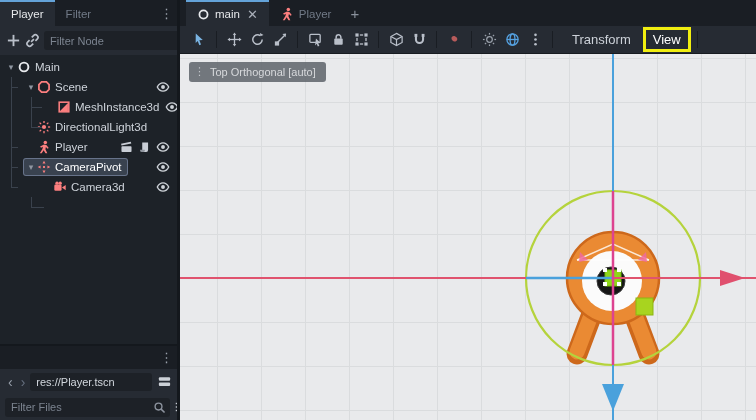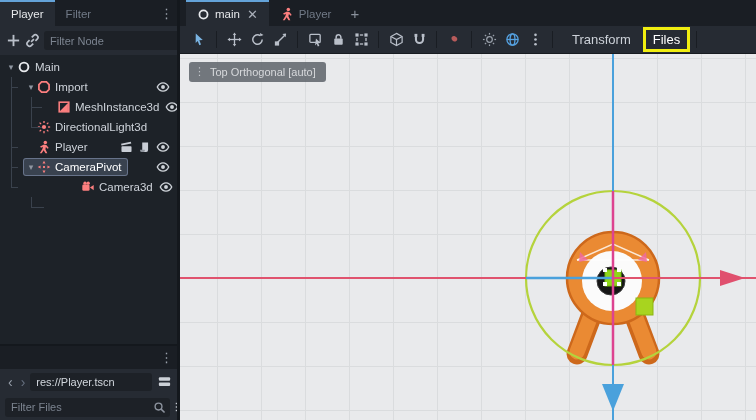--- a/index.html
+++ b/index.html
@@ -144,21 +144,21 @@
         <span class="fill"></span>
       </div>
       <div class="trow" style="padding-left: 24px;">
         <span class="selwrap">
           <span class="chev">▾</span>
           <span class="ico">
             <svg width="14" height="14" viewBox="0 0 16 16">
               <path d="M5.2 2.2h5.6l3 3v5.6l-3 3H5.2l-3-3V5.2Z" fill="none" stroke="#fc7f7f" stroke-width="2"></path>
             </svg>
           </span>
-          <span class="nlabel">Import</span>
+          <span class="nlabel">Scene</span>
         </span>
         <span class="fill"></span>
         <span class="ico eye">
           <svg width="14" height="14" viewBox="0 0 16 16">
             <path d="M1.5 8C3 4.9 5.3 3.3 8 3.3s5 1.6 6.5 4.7C13 11.1 10.7 12.7 8 12.7S3 11.1 1.5 8Z" fill="none" stroke="#ced3d9" stroke-width="1.6"></path>
             <circle cx="8" cy="8" r="2.2" fill="#ced3d9"></circle>
           </svg>
         </span>
       </div>
       <div class="trow" style="padding-left: 44px;">
@@ -252,21 +252,21 @@
           <span class="nlabel">CameraPivot</span>
         </span>
         <span class="fill"></span>
         <span class="ico eye">
           <svg width="14" height="14" viewBox="0 0 16 16">
             <path d="M1.5 8C3 4.9 5.3 3.3 8 3.3s5 1.6 6.5 4.7C13 11.1 10.7 12.7 8 12.7S3 11.1 1.5 8Z" fill="none" stroke="#ced3d9" stroke-width="1.6"></path>
             <circle cx="8" cy="8" r="2.2" fill="#ced3d9"></circle>
           </svg>
         </span>
       </div>
-      <div class="trow" style="padding-left: 68px;">
+      <div class="trow" style="padding-left: 40px;">
         <span class="selwrap">
           <span class="chev"></span>
           <span class="ico">
             <svg width="14" height="14" viewBox="0 0 16 16" fill="#fc7f7f">
               <circle cx="4.6" cy="3.6" r="1.9"></circle>
               <circle cx="8.2" cy="3.6" r="1.9"></circle>
               <rect x="1.5" y="5.2" width="8.3" height="7" rx="1.4"></rect>
               <path d="M10.2 8.7 14.5 5.8v5.8Z"></path>
             </svg>
           </span>
@@ -458,21 +458,21 @@
           <svg width="15" height="15" viewBox="0 0 16 16" fill="#b9bfc9">
             <circle cx="8" cy="3" r="1.4"></circle>
             <circle cx="8" cy="8" r="1.4"></circle>
             <circle cx="8" cy="13" r="1.4"></circle>
           </svg>
         </span>
         <span class="vsep"></span>
       </span>
     <span class="menu-btn" style="margin-left:6px;">Transform</span>
     <span id="view-highlight">
-      <span class="menu-btn" style="padding:2px 4px;color:#fff;">Files</span>
+      <span class="menu-btn" style="padding:2px 4px;color:#fff;">View</span>
     </span>
     <span class="vsep"></span>
   </div>
 
   <div id="viewport" class="abs">
     <svg id="vp-svg" width="576" height="366" viewBox="0 0 576 366">
 
       <g>
         <line x1="415" y1="252" x2="397" y2="300" stroke="#cd681b" stroke-width="21" stroke-linecap="round"></line>
         <line x1="451" y1="252" x2="469" y2="300" stroke="#cd681b" stroke-width="21" stroke-linecap="round"></line>

